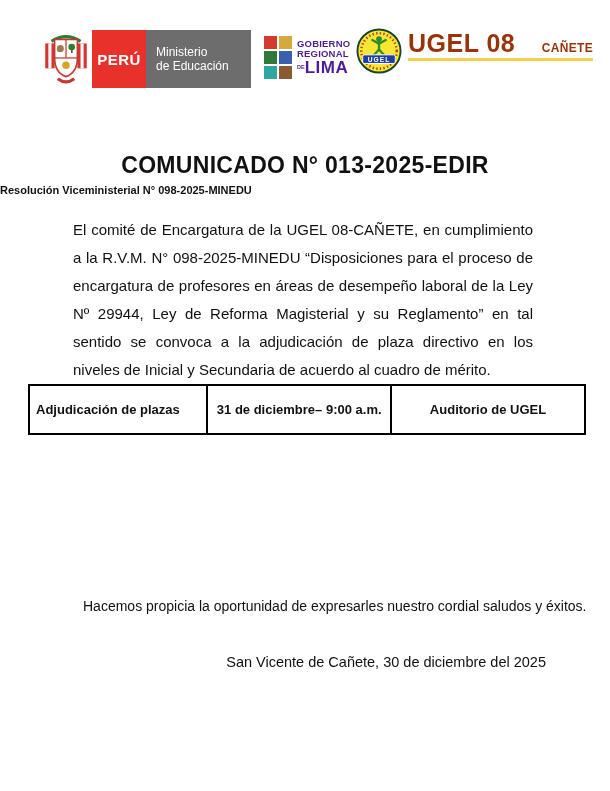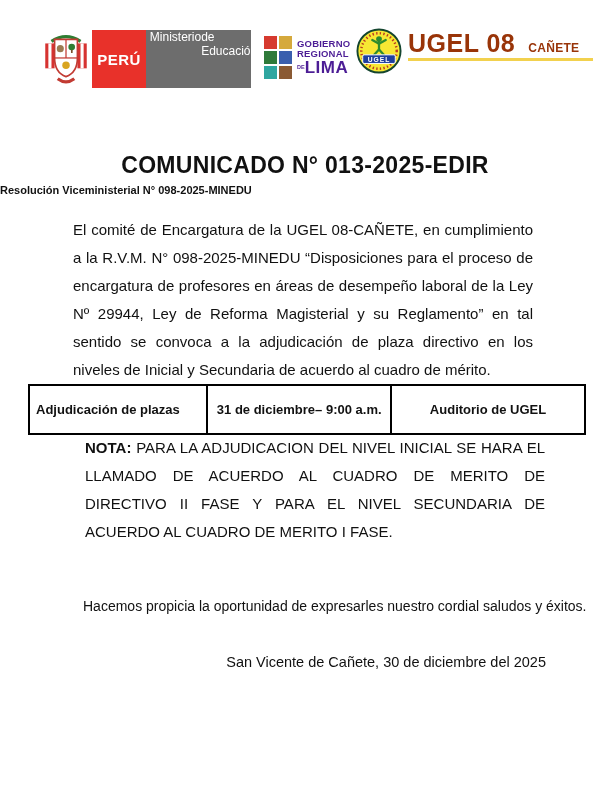--- a/index.html
+++ b/index.html
@@ -7,37 +7,37 @@
     position:relative;width:610px;height:791px;background:#fff;overflow:hidden;
     font-family:"Liberation Sans",sans-serif;color:#111;
   }
 
   
   .minedu-logo{position:absolute;left:45px;top:30px;display:flex;align-items:center;}
   .coat{width:42px;height:56px;margin-right:5px;flex:0 0 auto;}
   .peru-block{width:54px;height:58px;background:var(--brand-red,#e8312a);color:#ffffff;
     display:flex;align-items:center;justify-content:center;font-weight:bold;font-size:15px;letter-spacing:.5px;}
   .ministry-block{width:105px;height:58px;background:var(--brand-gray,#6d6d6d);color:#fff;
-    font-size:12px;line-height:14px;display:flex;flex-direction:row;justify-content:center;
+    font-size:12px;line-height:14px;display:flex;flex-direction:column;justify-content:center;
     padding-left:10px;box-sizing:border-box;}
 
   .grl-logo{position:absolute;left:264px;top:36px;display:flex;align-items:center;gap:5px;}
   .grl-mosaic{display:grid;grid-template-columns:repeat(2,13px);grid-auto-rows:13px;gap:2px;}
   .grl-mosaic div{width:13px;height:13px;}
   .grl-text{color:#4c1d95;}
   .grl-line{font-size:9.5px;font-weight:bold;line-height:10px;letter-spacing:.2px;}
   .grl-lima-row{line-height:16px;}
   .grl-de{font-size:5.5px;font-weight:bold;vertical-align:4px;}
   .grl-lima{font-size:17px;font-weight:800;letter-spacing:.5px;}
 
   .ugel-logo{position:absolute;left:356px;top:28px;}
   .ugel-row{display:flex;align-items:flex-start;gap:6px;}
   .emblem{flex:0 0 auto;}
   .ugel-texts{padding-top:3px;}
-  .ugel-wordline{display:flex;align-items:baseline;gap:13px;color:var(--ugel-maroon,#993408);}
+  .ugel-wordline{display:flex;align-items:baseline;gap:5px;color:var(--ugel-maroon,#993408);justify-content:space-between;}
   .ugel-wordmark{font-size:25px;font-weight:800;letter-spacing:.5px;line-height:24px;}
   .ugel-province{font-size:12px;font-weight:800;letter-spacing:.3px;}
   .ugel-tagline{font-size:10.5px;color:#8a8a8a;margin-top:3px;}
   .ugel-bar{height:3px;background:var(--ugel-yellow,#f2d14e);margin-top:3px;width:185px;}
 
   
   .doc-title{position:absolute;top:152px;left:0;width:100%;text-align:center;
     font-size:23px;font-weight:bold;letter-spacing:.3px;}
   .doc-subtitle{position:absolute;top:184px;left:0;width:100%;
     font-size:11px;font-weight:bold;}
@@ -139,18 +139,17 @@
   <table class="sched-table">
     <tbody>
       <tr>
         <td class="c1">Adjudicación de plazas</td>
         <td class="c2">31 de diciembre– 9:00 a.m.</td>
         <td class="c3">Auditorio de UGEL</td>
       </tr>
     </tbody>
   </table>
 
-  <div class="note-par"><span class="note-label">NOTA:</span><span> PARA LA ADJUDICACION DEL NIVEL INICIAL SE HARA EL LLAMADO DE ACUERDO AL CUADRO DE MERITO DE DIRECTIVO II FASE Y PARA EL NIVEL SECUNDARIA DE ACUERDO AL CUADRO DE MERITO I FASE.</span></div>
 
   <div class="closing">Hacemos propicia la oportunidad de expresarles nuestro cordial saludos y éxitos.</div>
   <div class="dateline">San Vicente de Cañete, 30 de diciembre del 2025</div>
 
 </div>
 
 </body></html>

